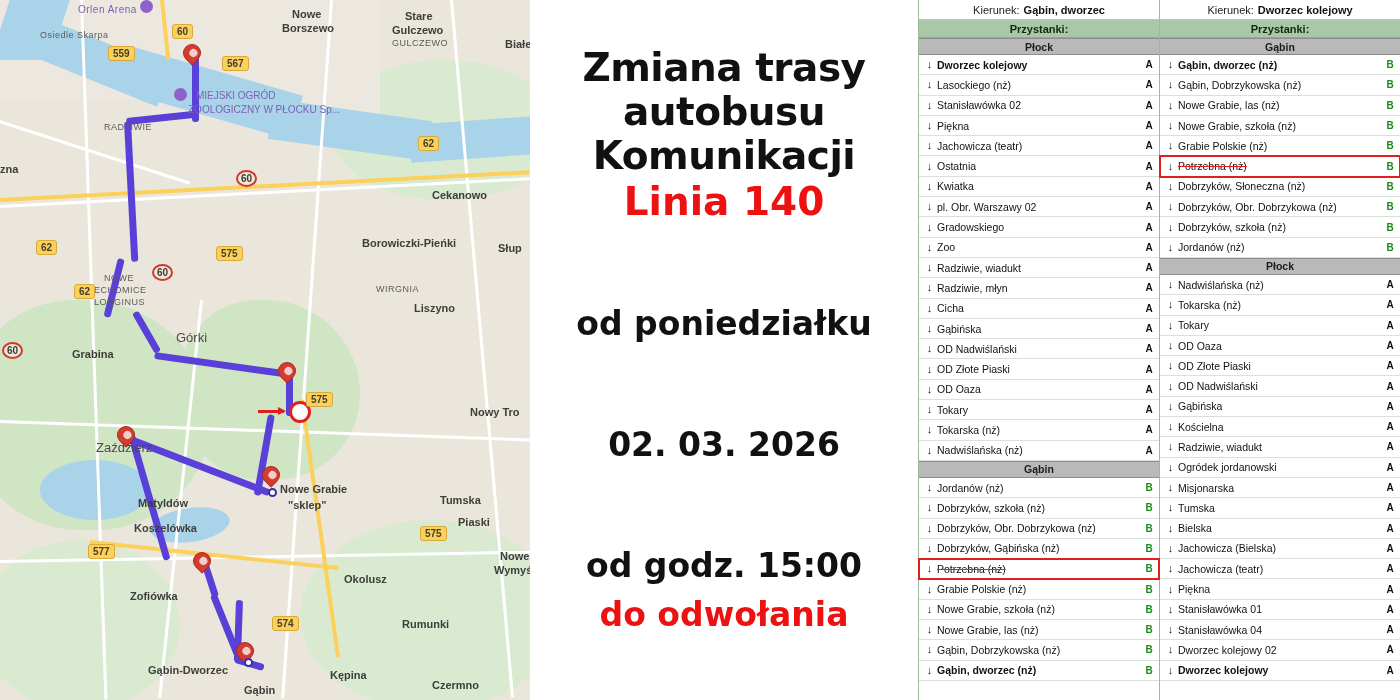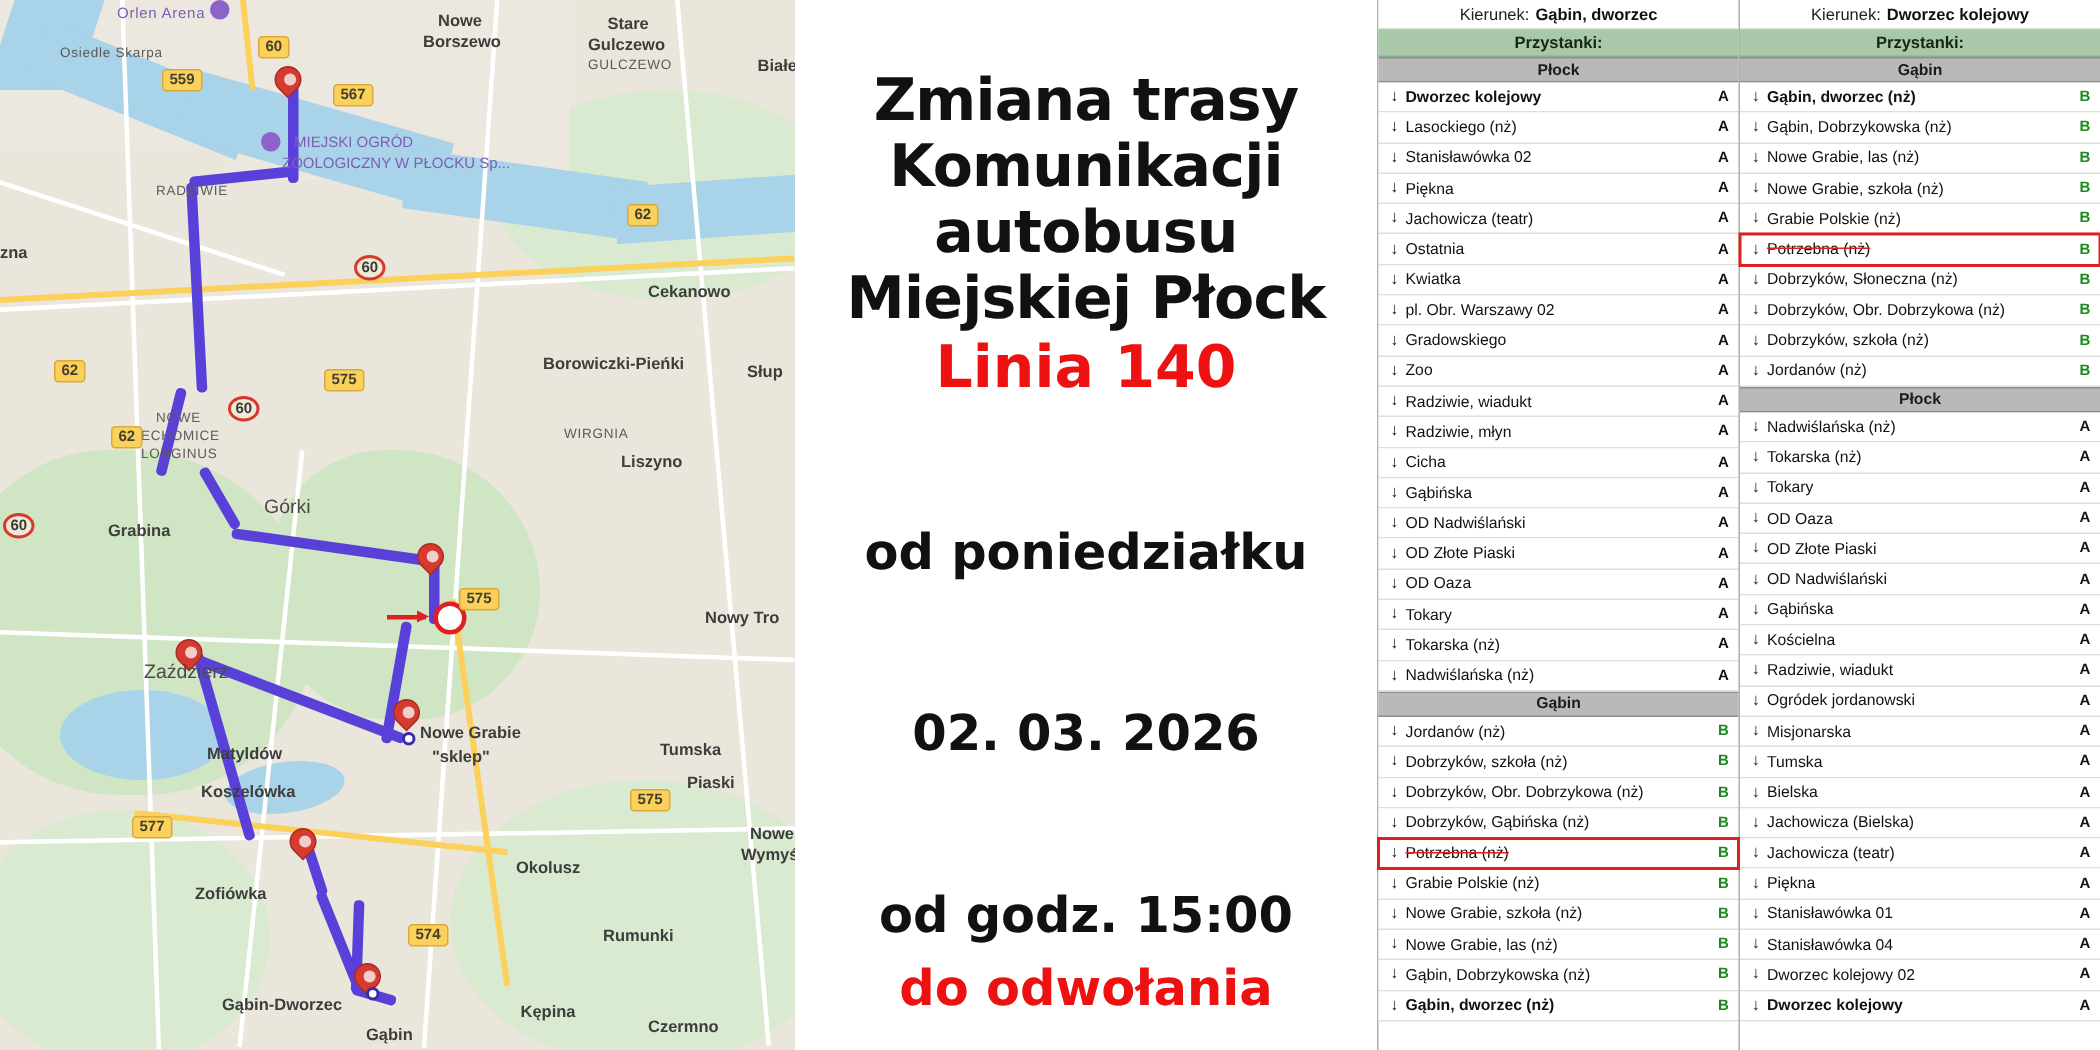--- a/index.html
+++ b/index.html
@@ -382,21 +382,21 @@
       <div class="map-label dark" style="left:440px;top:494px;">Tumska</div>
       <div class="map-label dark" style="left:134px;top:522px;">Koszelówka</div>
       <div class="map-label dark" style="left:458px;top:516px;">Piaski</div>
       <div class="map-label dark" style="left:344px;top:573px;">Okolusz</div>
       <div class="map-label dark" style="left:402px;top:573px;margin-top:45px;">Rumunki</div>
       <div class="map-label dark" style="left:500px;top:550px;">Nowe</div>
       <div class="map-label dark" style="left:494px;top:564px;">Wymyś</div>
       <div class="map-label dark" style="left:130px;top:590px;">Zofiówka</div>
       <div class="map-label dark" style="left:148px;top:664px;">Gąbin-Dworzec</div>
       <div class="map-label dark" style="left:244px;top:684px;">Gąbin</div>
-      <div class="map-label dark" style="left:347px;top:669px;text-align:center;">Kępina</div>
+      <div class="map-label dark" style="left:330px;top:669px;text-align:center;">Kępina</div>
       <div class="map-label dark" style="left:432px;top:679px;">Czermno</div>
     </div>
 
     <div>
       <div class="shield" style="left:172px;top:24px;">60</div>
       <div class="shield" style="left:222px;top:56px;">567</div>
       <div class="shield" style="left:108px;top:46px;">559</div>
       <div class="shield" style="left:418px;top:136px;">62</div>
       <div class="shield red" style="left:236px;top:170px;">60</div>
       <div class="shield" style="left:36px;top:240px;">62</div>
@@ -406,23 +406,22 @@
       <div class="shield red" style="left:2px;top:342px;">60</div>
       <div class="shield" style="left:306px;top:392px;">575</div>
       <div class="shield" style="left:420px;top:526px;">575</div>
       <div class="shield" style="left:88px;top:544px;">577</div>
       <div class="shield" style="left:272px;top:616px;">574</div>
     </div>
   </div>
 
   <div class="text-panel">
     <div class="headline">Zmiana trasy</div>
+    <div class="headline">autobusu</div>
     <div class="headline">Komunikacji</div>
-    <div class="headline">autobusu</div>
-    <div class="headline">Miejskiej Płock</div>
     <div class="headline-red">Linia 140</div>
     <div class="block2">od poniedziałku</div>
     <div class="block2">02. 03. 2026</div>
     <div class="block2">od godz. 15:00</div>
     <div class="block2-red">do odwołania</div>
   </div>
 
   <div class="tables">
 
     <div class="tcol">

